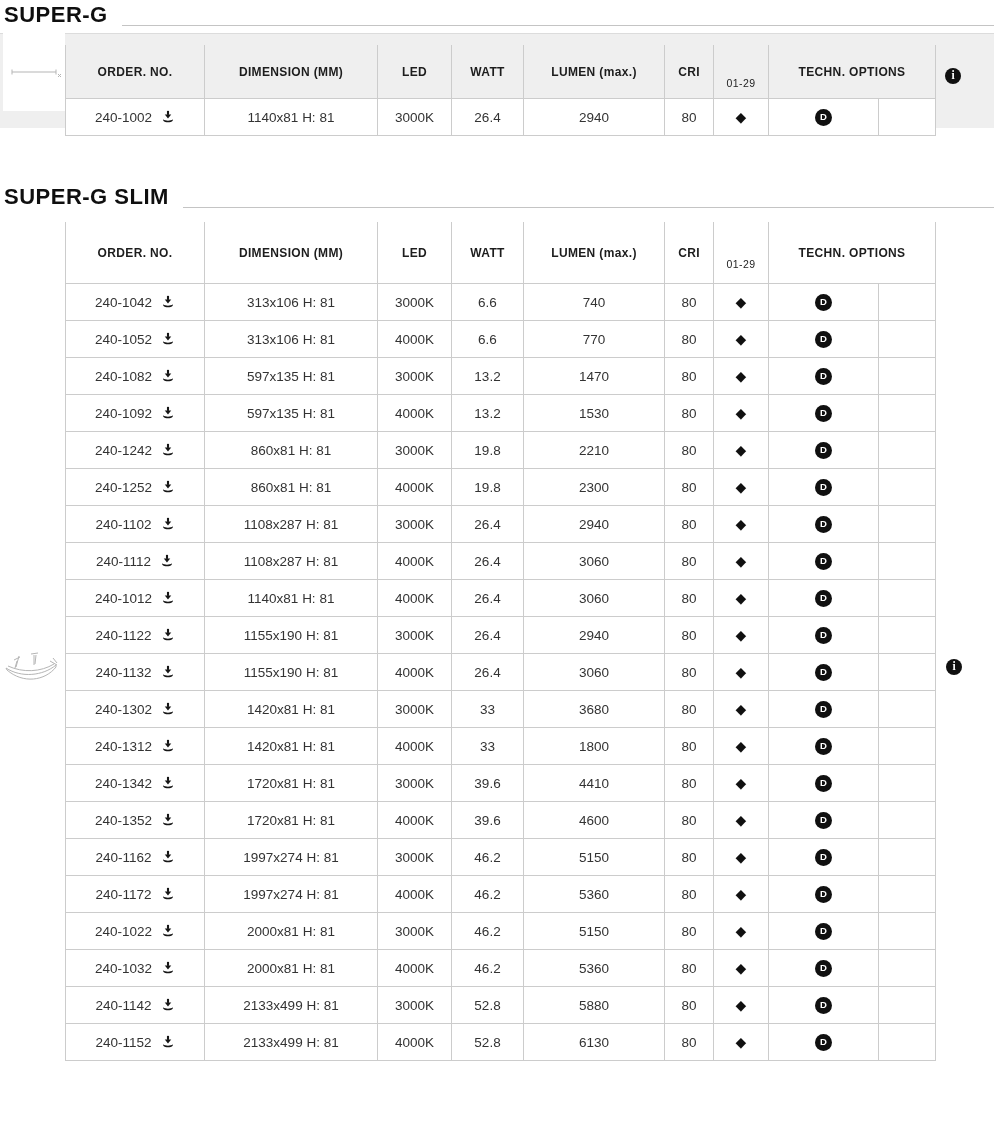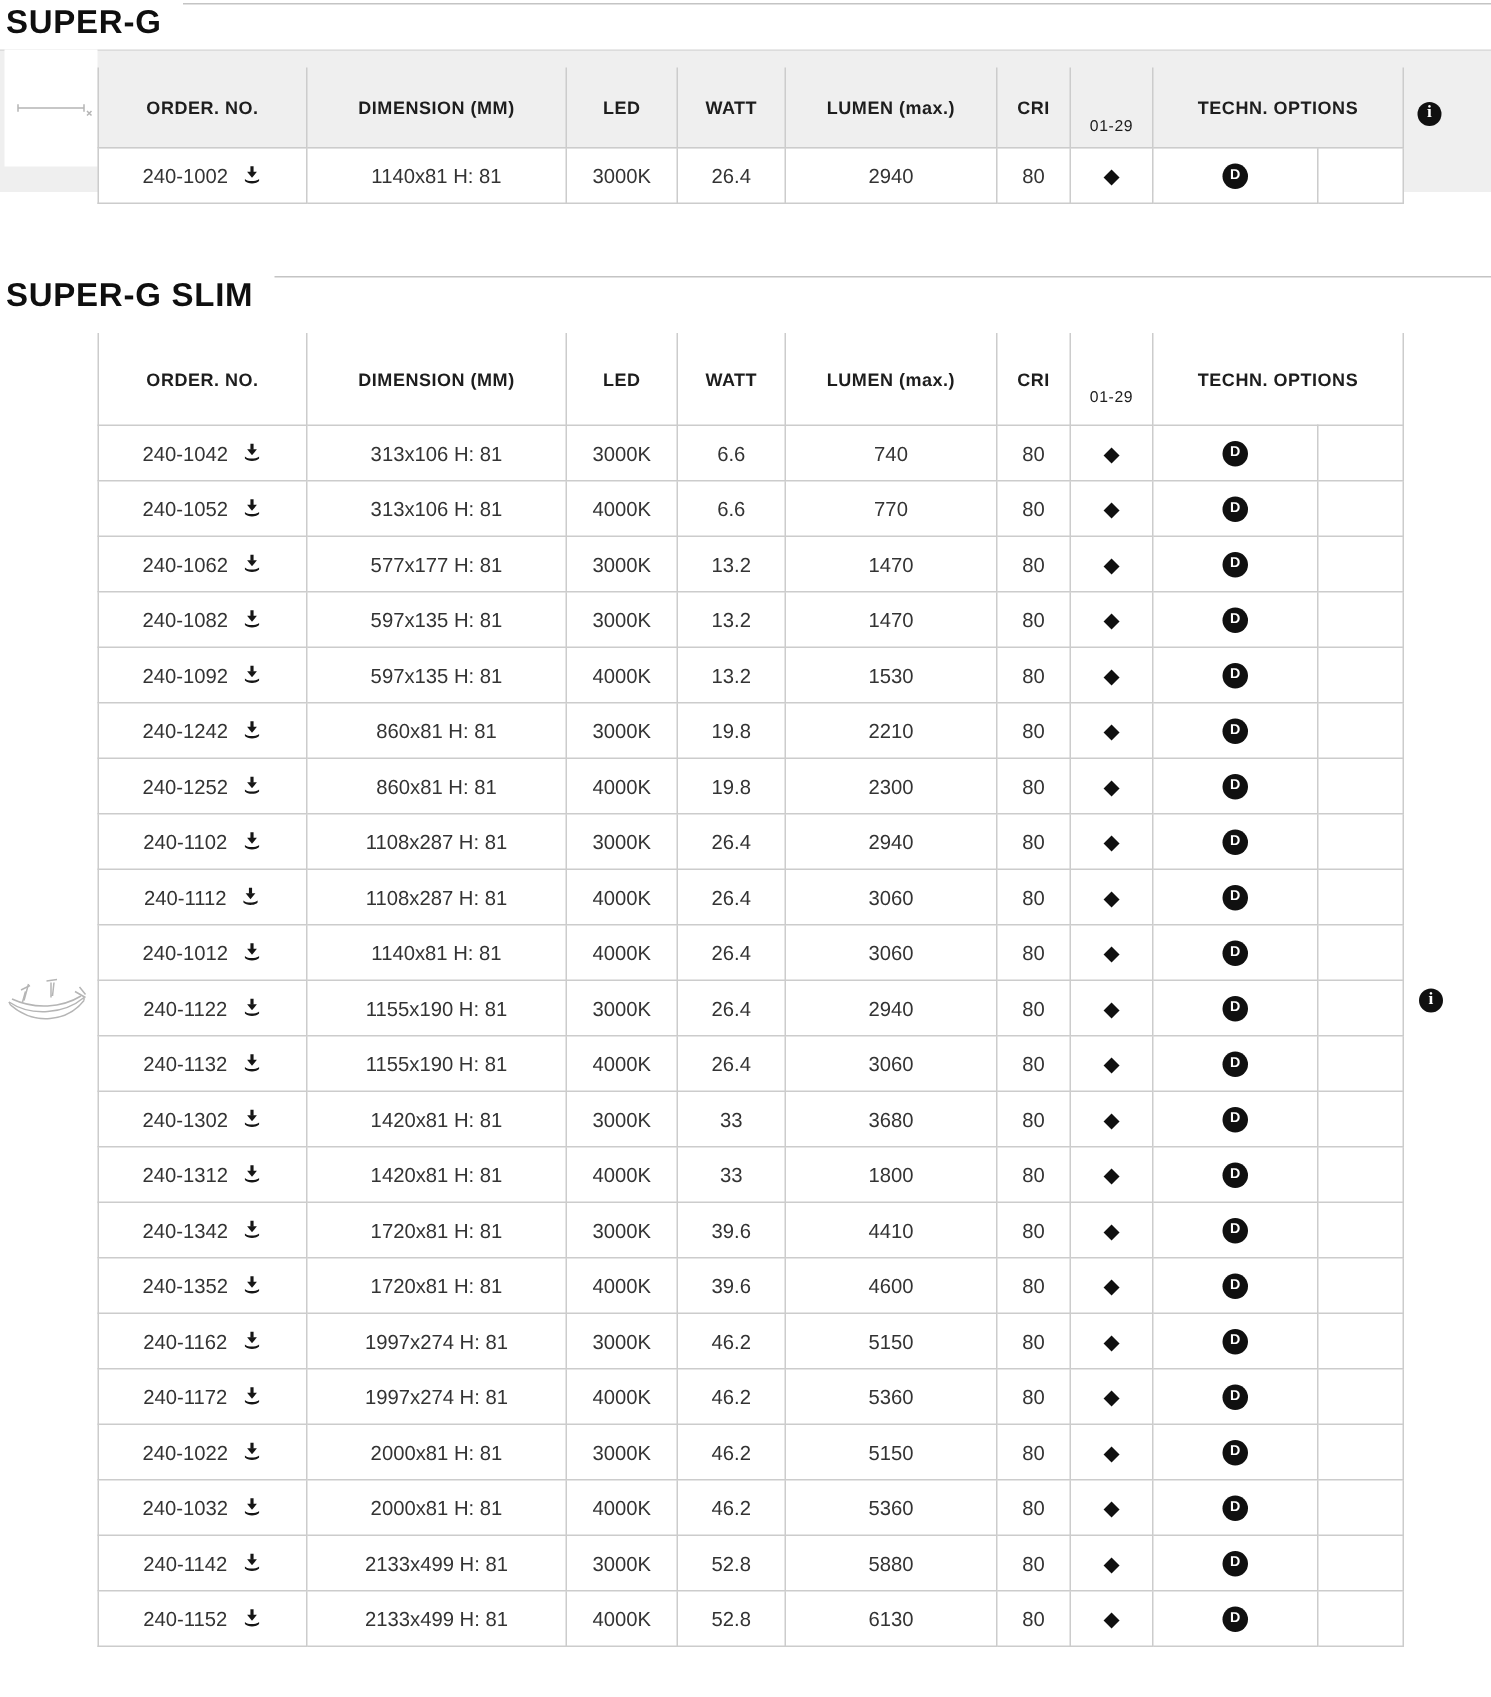--- a/index.html
+++ b/index.html
@@ -1,19 +1,19 @@
 <!DOCTYPE html>
 <html style="--band-bg: #efefef; --border: #cccccc; --rule: #c4c4c4; --icon: #101010;"><head>
 <meta charset="utf-8">
 <style>
   html,body{margin:0;padding:0;}
   body{font-family:"Liberation Sans",sans-serif;background:#fff;}
   #page{position:relative;width:994px;height:1131px;background:#fff;overflow:hidden;}
 
-  .section-head{position:absolute;left:4px;right:0;display:flex;align-items:flex-start;}
+  .section-head{position:absolute;left:4px;right:0;display:flex;align-items:flex-end;}
   .section-head h1{margin:0;font-size:22px;font-weight:bold;letter-spacing:.5px;color:#0f0f0f;line-height:26px;font-family:"Liberation Sans",sans-serif;}
   .head-rule{flex:1;margin-left:14px;border-bottom:1px solid var(--rule,#c4c4c4);margin-bottom:2px;}
 
   #band1{position:absolute;left:0;top:33px;width:994px;height:94px;background:var(--band-bg,#efefef);border-top:1px solid #dcdcdc;}
 
   .thumb{position:absolute;background:#fff;}
   #thumb1{left:3px;top:33px;width:62px;height:78px;}
   #thumb2{left:1px;top:641px;width:62px;height:50px;background:transparent;}
 
   table.t{position:absolute;left:65px;border-collapse:collapse;table-layout:fixed;width:870px;margin-top:12px;}
@@ -196,40 +196,20 @@
         <td>6.6</td>
         <td>770</td>
         <td>80</td>
         <td><span class="diamond">◆</span></td>
         <td><span class="dali">D</span></td>
         <td></td>
       </tr>
         <tr>
         <td>
           <span class="order-inner">
-            <span>240-1062</span>
-            <svg class="dl" viewBox="0 0 16 16">
-              <path d="M6.8 1 h2.4 v4.6 h-2.4 z"></path>
-              <path d="M4.3 5.2 h7.4 L8 9.8 z"></path>
-              <path d="M2.6 10.6 C4.8 12.8 11.2 12.8 13.4 10.6 L13.4 12.2 C11.2 14.6 4.8 14.6 2.6 12.2 z"></path>
-            </svg>
-          </span>
-        </td>
-        <td>577x177 H: 81</td>
-        <td>3000K</td>
-        <td>13.2</td>
-        <td>1470</td>
-        <td>80</td>
-        <td><span class="diamond">◆</span></td>
-        <td><span class="dali">D</span></td>
-        <td></td>
-      </tr>
-        <tr>
-        <td>
-          <span class="order-inner">
             <span>240-1082</span>
             <svg class="dl" viewBox="0 0 16 16">
               <path d="M6.8 1 h2.4 v4.6 h-2.4 z"></path>
               <path d="M4.3 5.2 h7.4 L8 9.8 z"></path>
               <path d="M2.6 10.6 C4.8 12.8 11.2 12.8 13.4 10.6 L13.4 12.2 C11.2 14.6 4.8 14.6 2.6 12.2 z"></path>
             </svg>
           </span>
         </td>
         <td>597x135 H: 81</td>
         <td>3000K</td>

